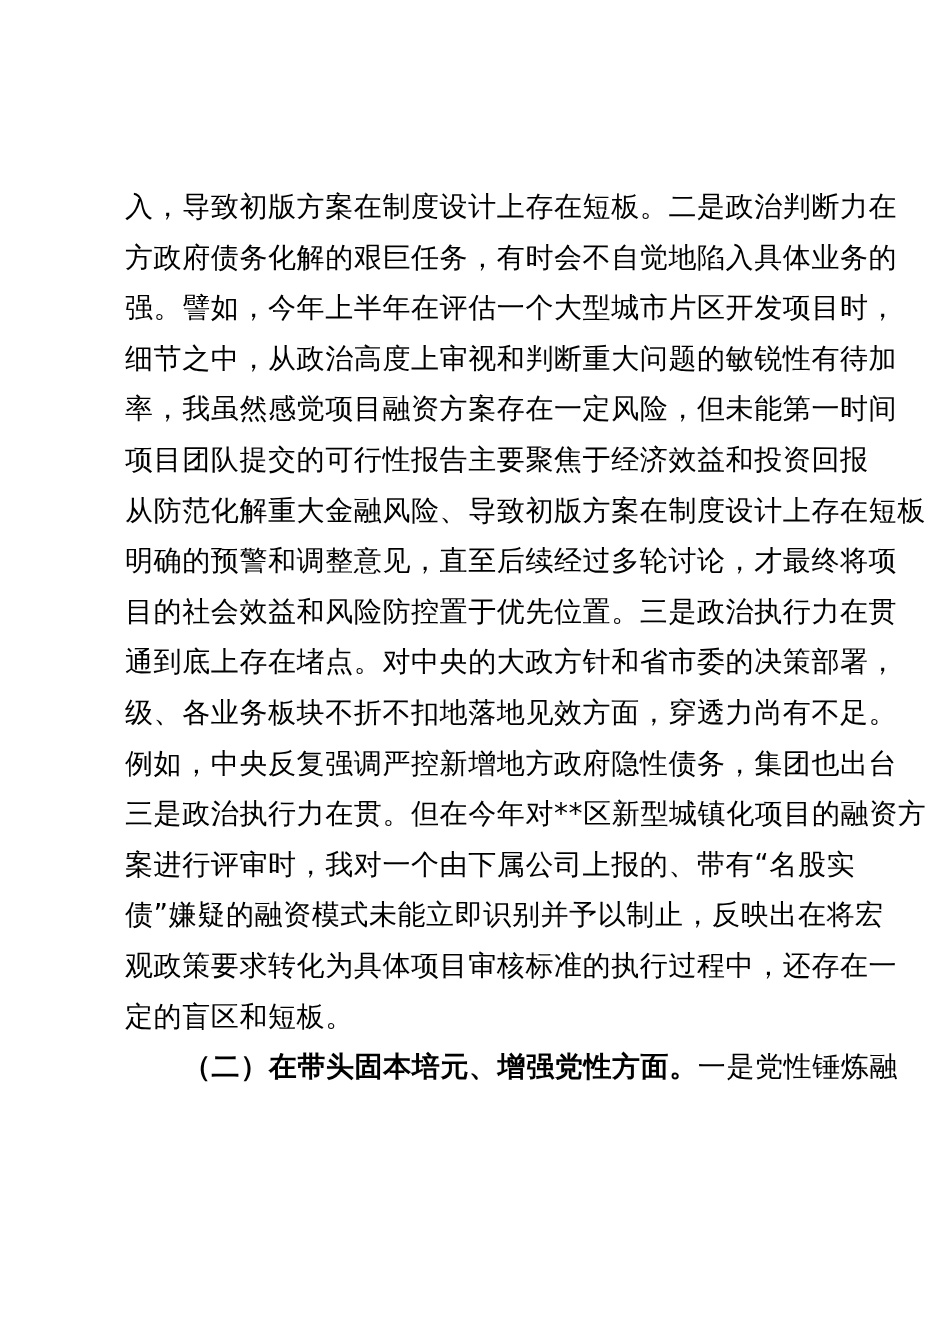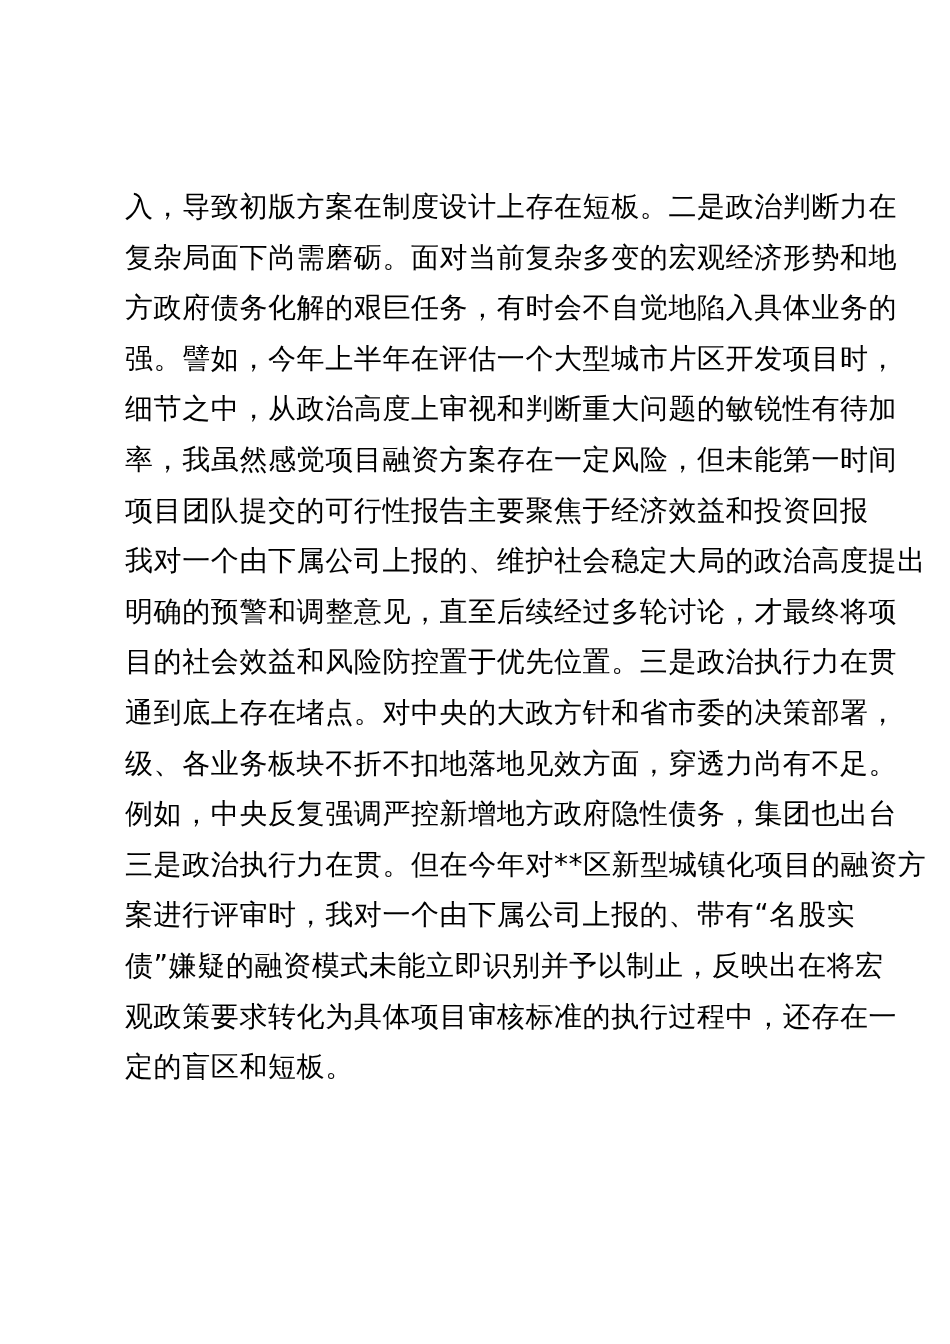--- a/index.html
+++ b/index.html
@@ -42,31 +42,31 @@
     .bold {
       font-weight: bold;
     }
   </style>
 </head>
 <body>
 
 <div class="page">
   <div class="text-block">
     <span class="line">入，导致初版方案在制度设计上存在短板。二是政治判断力在</span>
-    <span class="line">复杂局面下尚需磨砺。面对当前复杂多变的宏观经济形势和地</span>
     <span class="line">方政府债务化解的艰巨任务，有时会不自觉地陷入具体业务的</span>
     <span class="line">强。譬如，今年上半年在评估一个大型城市片区开发项目时，</span>
     <span class="line">细节之中，从政治高度上审视和判断重大问题的敏锐性有待加</span>
     <span class="line">率，我虽然感觉项目融资方案存在一定风险，但未能第一时间</span>
     <span class="line">项目团队提交的可行性报告主要聚焦于经济效益和投资回报</span>
-    <span class="line">我对一个由下属公司上报的、维护社会稳定大局的政治高度提出</span>
+    <span class="line">从防范化解重大金融风险、导致初版方案在制度设计上存在短板</span>
     <span class="line">明确的预警和调整意见，直至后续经过多轮讨论，才最终将项</span>
     <span class="line">目的社会效益和风险防控置于优先位置。三是政治执行力在贯</span>
     <span class="line">通到底上存在堵点。对中央的大政方针和省市委的决策部署，</span>
     <span class="line">级、各业务板块不折不扣地落地见效方面，穿透力尚有不足。</span>
     <span class="line">例如，中央反复强调严控新增地方政府隐性债务，集团也出台</span>
     <span class="line">三是政治执行力在贯。但在今年对**区新型城镇化项目的融资方</span>
     <span class="line">案进行评审时，我对一个由下属公司上报的、带有“名股实</span>
     <span class="line">债”嫌疑的融资模式未能立即识别并予以制止，反映出在将宏</span>
     <span class="line">观政策要求转化为具体项目审核标准的执行过程中，还存在一</span>
     <span class="line">定的盲区和短板。</span>
+    <span class="line indent"><span class="bold">（二）在带头固本培元、增强党性方面。</span><span>一是党性锤炼融</span></span>
   </div>
 </div>
 
 </body></html>

